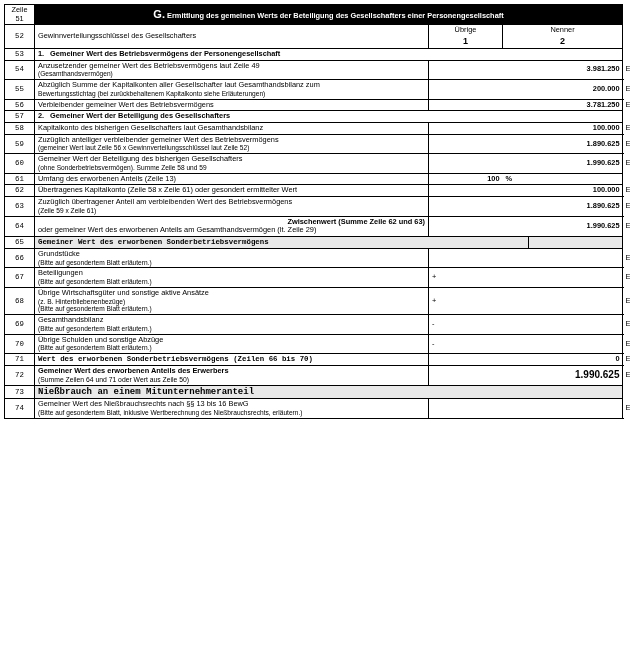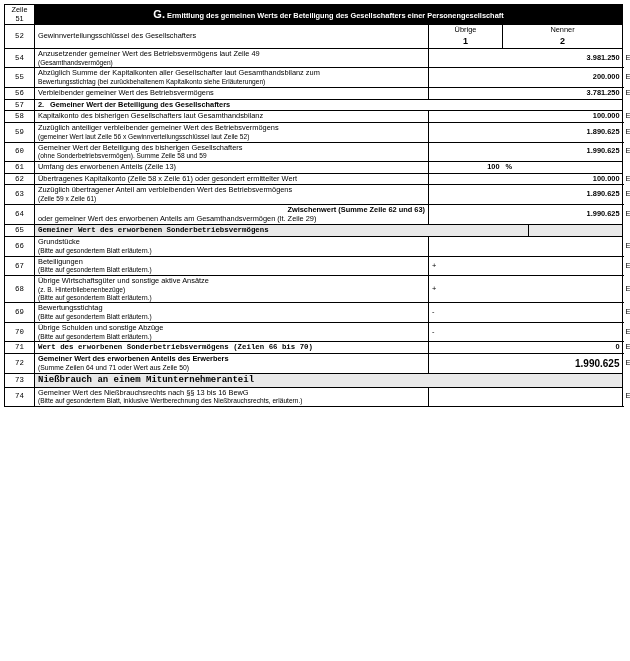--- a/index.html
+++ b/index.html
@@ -177,20 +177,24 @@
         <td class="label" colspan="2" style="font-size:7.4px;">Gewinnverteilungsschlüssel des Gesellschafters</td>
         <td class="colhead">
           <span>Übrige</span>
           <span class="num">1</span>
         </td>
         <td class="colhead" colspan="2">
           <span>Nenner</span>
           <span class="num">2</span>
         </td>
       </tr>
+    <tr>
+          <td class="zeile">53</td>
+          <td colspan="5" class="sectitle"><span class="numidx">1.</span><span>Gemeiner Wert des Betriebsvermögens der Personengesellschaft</span></td>
+        </tr>
         <tr>
           <td class="zeile">54</td>
           <td colspan="2" class="label">
             <div>Anzusetzender gemeiner Wert des Betriebsvermögens laut Zeile 49</div>
             <div class="sub">(Gesamthandsvermögen)</div>
           </td>
           <td class="sign" style="border-right: none;"></td>
           <td class="amount" colspan="2" style="border-left: none; border-right: none;">3.981.250</td>
           <td class="unit-only" style="border-left: none; text-align: right; padding-right: 3px;">EUR</td>
         </tr>
@@ -318,21 +322,21 @@
             <div class="sub">(z. B. Hinterbliebenenbezüge)</div>
             <div class="sub">(Bitte auf gesondertem Blatt erläutern.)</div>
           </td>
           <td class="sign" style="border-right: none;">+</td>
           <td class="amount" colspan="2" style="border-left: none; border-right: none;"></td>
           <td class="unit-only" style="border-left: none; text-align: right; padding-right: 3px;">EUR</td>
         </tr>
         <tr>
           <td class="zeile">69</td>
           <td colspan="2" class="label">
-            <div>Bewertungsstichtag</div>
+            <div>Gesamthandsbilanz</div>
             <div class="sub">(Bitte auf gesondertem Blatt erläutern.)</div>
           </td>
           <td class="sign" style="border-right: none;">-</td>
           <td class="amount" colspan="2" style="border-left: none; border-right: none;"></td>
           <td class="unit-only" style="border-left: none; text-align: right; padding-right: 3px;">EUR</td>
         </tr>
         <tr>
           <td class="zeile">70</td>
           <td colspan="2" class="label">
             <div>Übrige Schulden und sonstige Abzüge</div>

